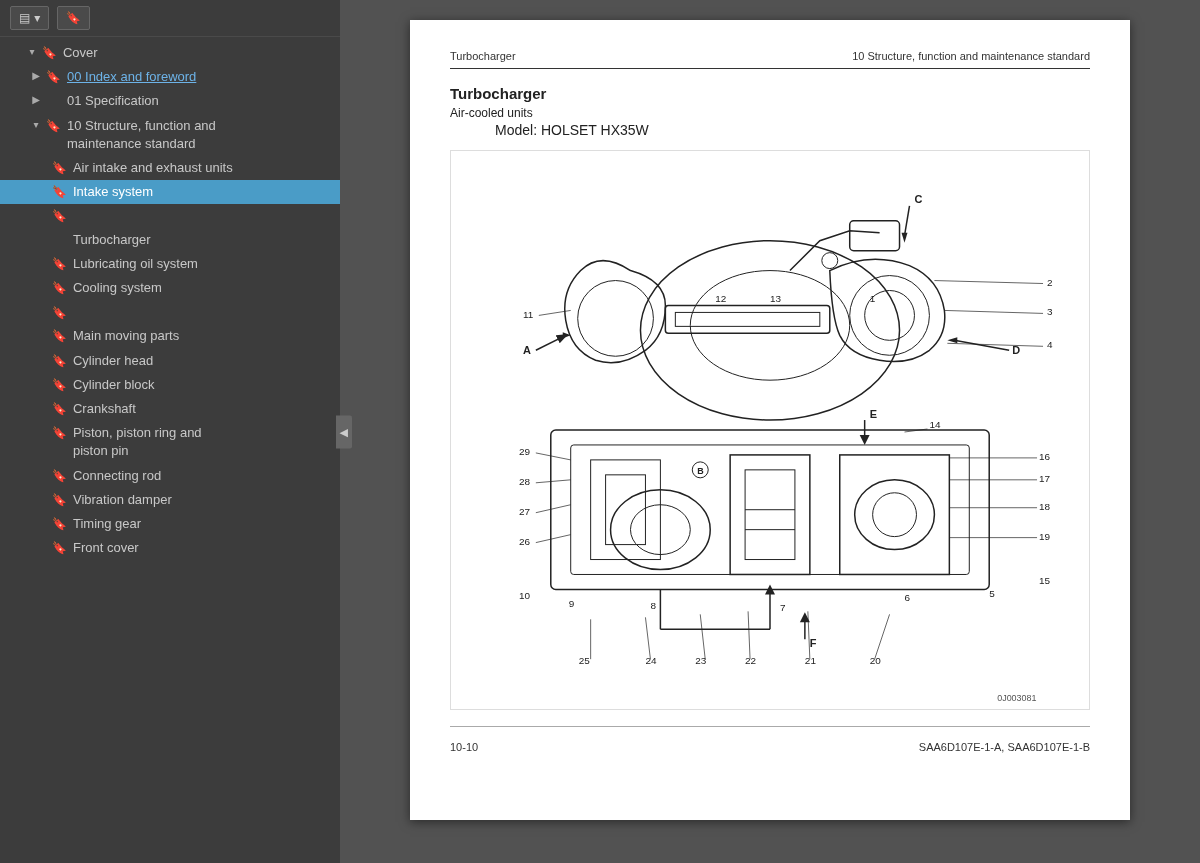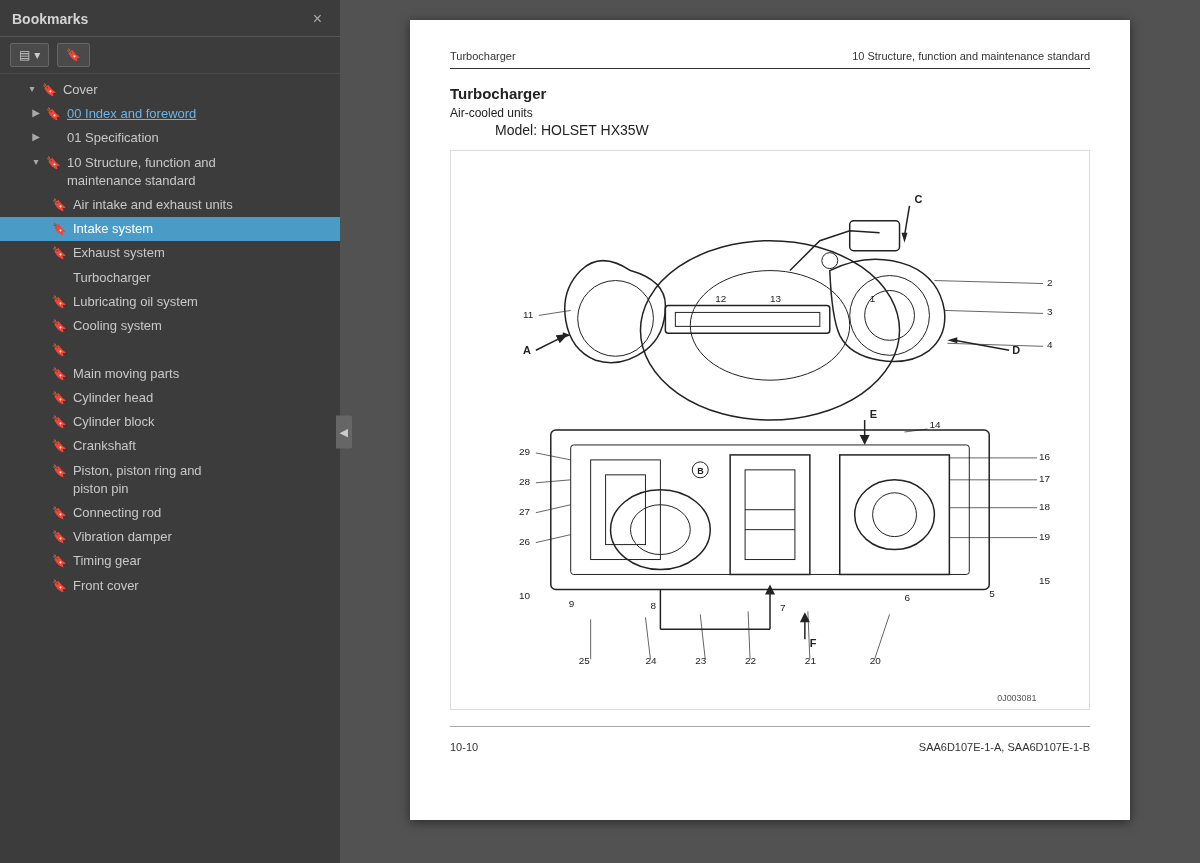--- a/index.html
+++ b/index.html
@@ -233,24 +233,20 @@
       z-index: 10;
       font-size: 11px;
       border-radius: 0 2px 2px 0;
     }
   </style>
 </head>
 <body>
 
 <div id="sidebar-wrapper">
   <div id="sidebar">
-    <div id="sidebar-header">
-      <span id="sidebar-title">Bookmarks</span>
-      <button id="sidebar-close">×</button>
-    </div>
     <div id="sidebar-toolbar">
       <button class="toolbar-btn">
         <span>▤</span>
         <span>▾</span>
       </button>
       <button class="toolbar-btn">
         <span>🔖</span>
       </button>
     </div>
     <div id="bookmark-tree">
@@ -291,21 +287,20 @@
 
       <div class="tree-item active">
         <span class="indent" style="width:44px;"></span>
         <span class="bookmark-icon">🔖</span>
         <span class="item-label">Intake system</span>
       </div>
 
       <div class="tree-item">
         <span class="indent" style="width:44px;"></span>
         <span class="bookmark-icon">🔖</span>
-        <span class="item-label">Exhaust system</span>
       </div>
 
       <div class="tree-item">
         <span class="indent" style="width:44px;"></span>
         <span class="bookmark-icon" style="color:transparent;">🔖</span>
         <span class="item-label">Turbocharger</span>
       </div>
 
       <div class="tree-item">
         <span class="indent" style="width:44px;"></span>

